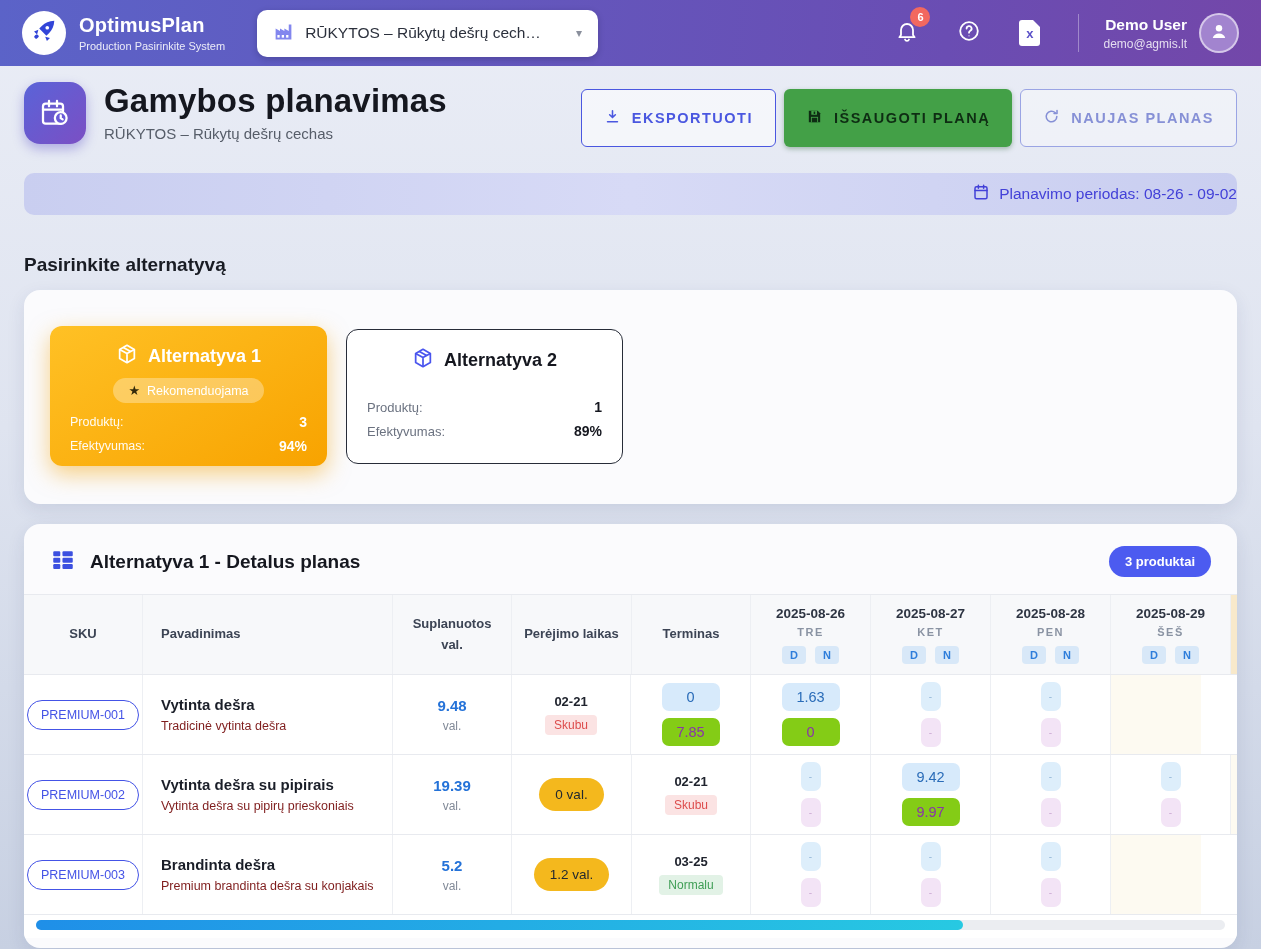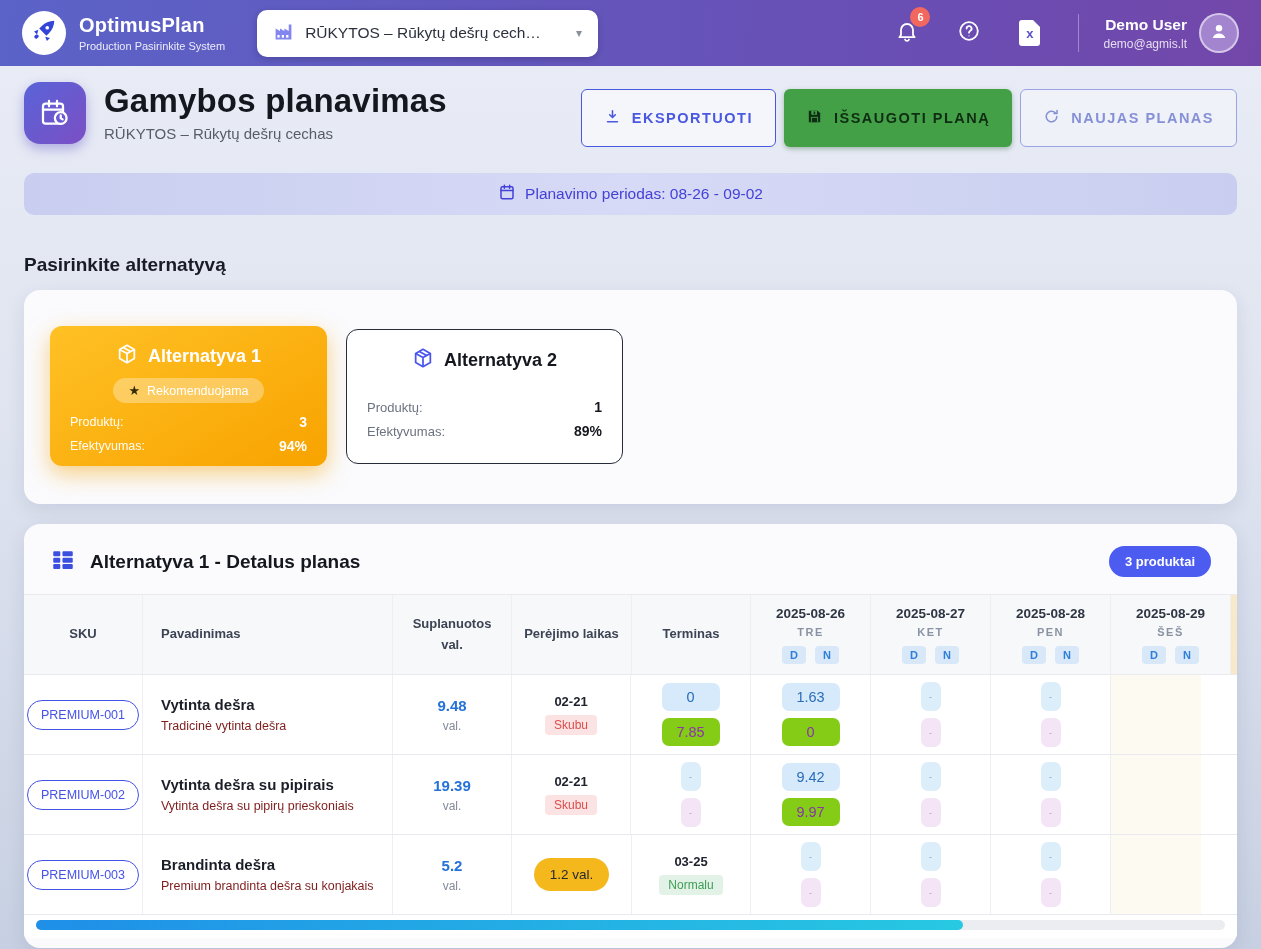--- a/index.html
+++ b/index.html
@@ -45,21 +45,21 @@
   .page-title { font-size:33px; font-weight:800; color:#15171f; letter-spacing:.2px; }
   .page-sub { font-size:15px; color:#565d69; margin-top:5px; }
   .actions { margin-left:auto; display:flex; gap:8px; margin-top:7px; }
   .btn { height:58px; border-radius:6px; font-size:14.5px; letter-spacing:1.5px; font-weight:600;
     display:flex; align-items:center; gap:11px; padding:0 22px; cursor:pointer; font-family:"Liberation Sans",sans-serif; }
   .btn-export { border:1.5px solid #4a57e0; color:#4a57e0; background:rgba(255,255,255,.55); }
   .btn-save { background:#43a047; color:#0e2d13; border:none; box-shadow:0 2px 5px rgba(30,90,40,.35); }
   .btn-new { border:1.5px solid #9aa4e4; color:#8690d6; background:rgba(255,255,255,.35); }
 
   .period-banner { margin-top:26px; height:42px; border-radius:10px;
-    background:linear-gradient(90deg,#c9cef0,#d7daf6 50%,#c9cef0); display:flex; align-items:center; justify-content:center;
+    background:linear-gradient(90deg,#c9cef0,#d7daf6 50%,#c9cef0); display:flex; align-items:center; justify-content:flex-end;
     gap:9px; color:#4341d8; font-size:15.5px; font-weight:500; }
 
   .section-title { margin-top:39px; font-size:19px; font-weight:700; color:#191c24; }
 
   
   .alt-panel { margin-top:14px; background:#fbfbfd; border-radius:16px; padding:36px 26px 38px;
     box-shadow:0 6px 18px rgba(40,50,100,.10); display:flex; gap:19px; }
   .alt-card { width:277px; border-radius:12px; padding:17px 20px; cursor:pointer; }
   .alt-card.selected { background:linear-gradient(150deg,#ffc125 0%,#f8a300 100%); color:#fff;
     box-shadow:0 8px 22px rgba(244,166,16,.5); height:140px; }
@@ -425,20 +425,23 @@
             <span class="sku-pill">PREMIUM-002</span>
           </div>
         <div class="cell c-name">
           <span class="prod-name">Vytinta dešra su pipirais</span>
           <span class="prod-desc">Vytinta dešra su pipirų prieskoniais</span>
         </div>
         <div class="cell c-planned">
           <span class="hours-val">19.39</span>
           <span class="hours-unit">val.</span>
         </div>
+        <div class="cell c-change">
+            <span class="chg-pill">0 val.</span>
+          </div>
         <div class="cell c-deadline">
           <span class="dl-date">02-21</span>
           <span class="dl-badge urgent">Skubu</span>
         </div>
         <div class="cell c-date">
             <div class="shift-stack">
           <span class="vchip d empty">-</span>
           <span class="vchip n empty">-</span>
         </div>
           </div>

